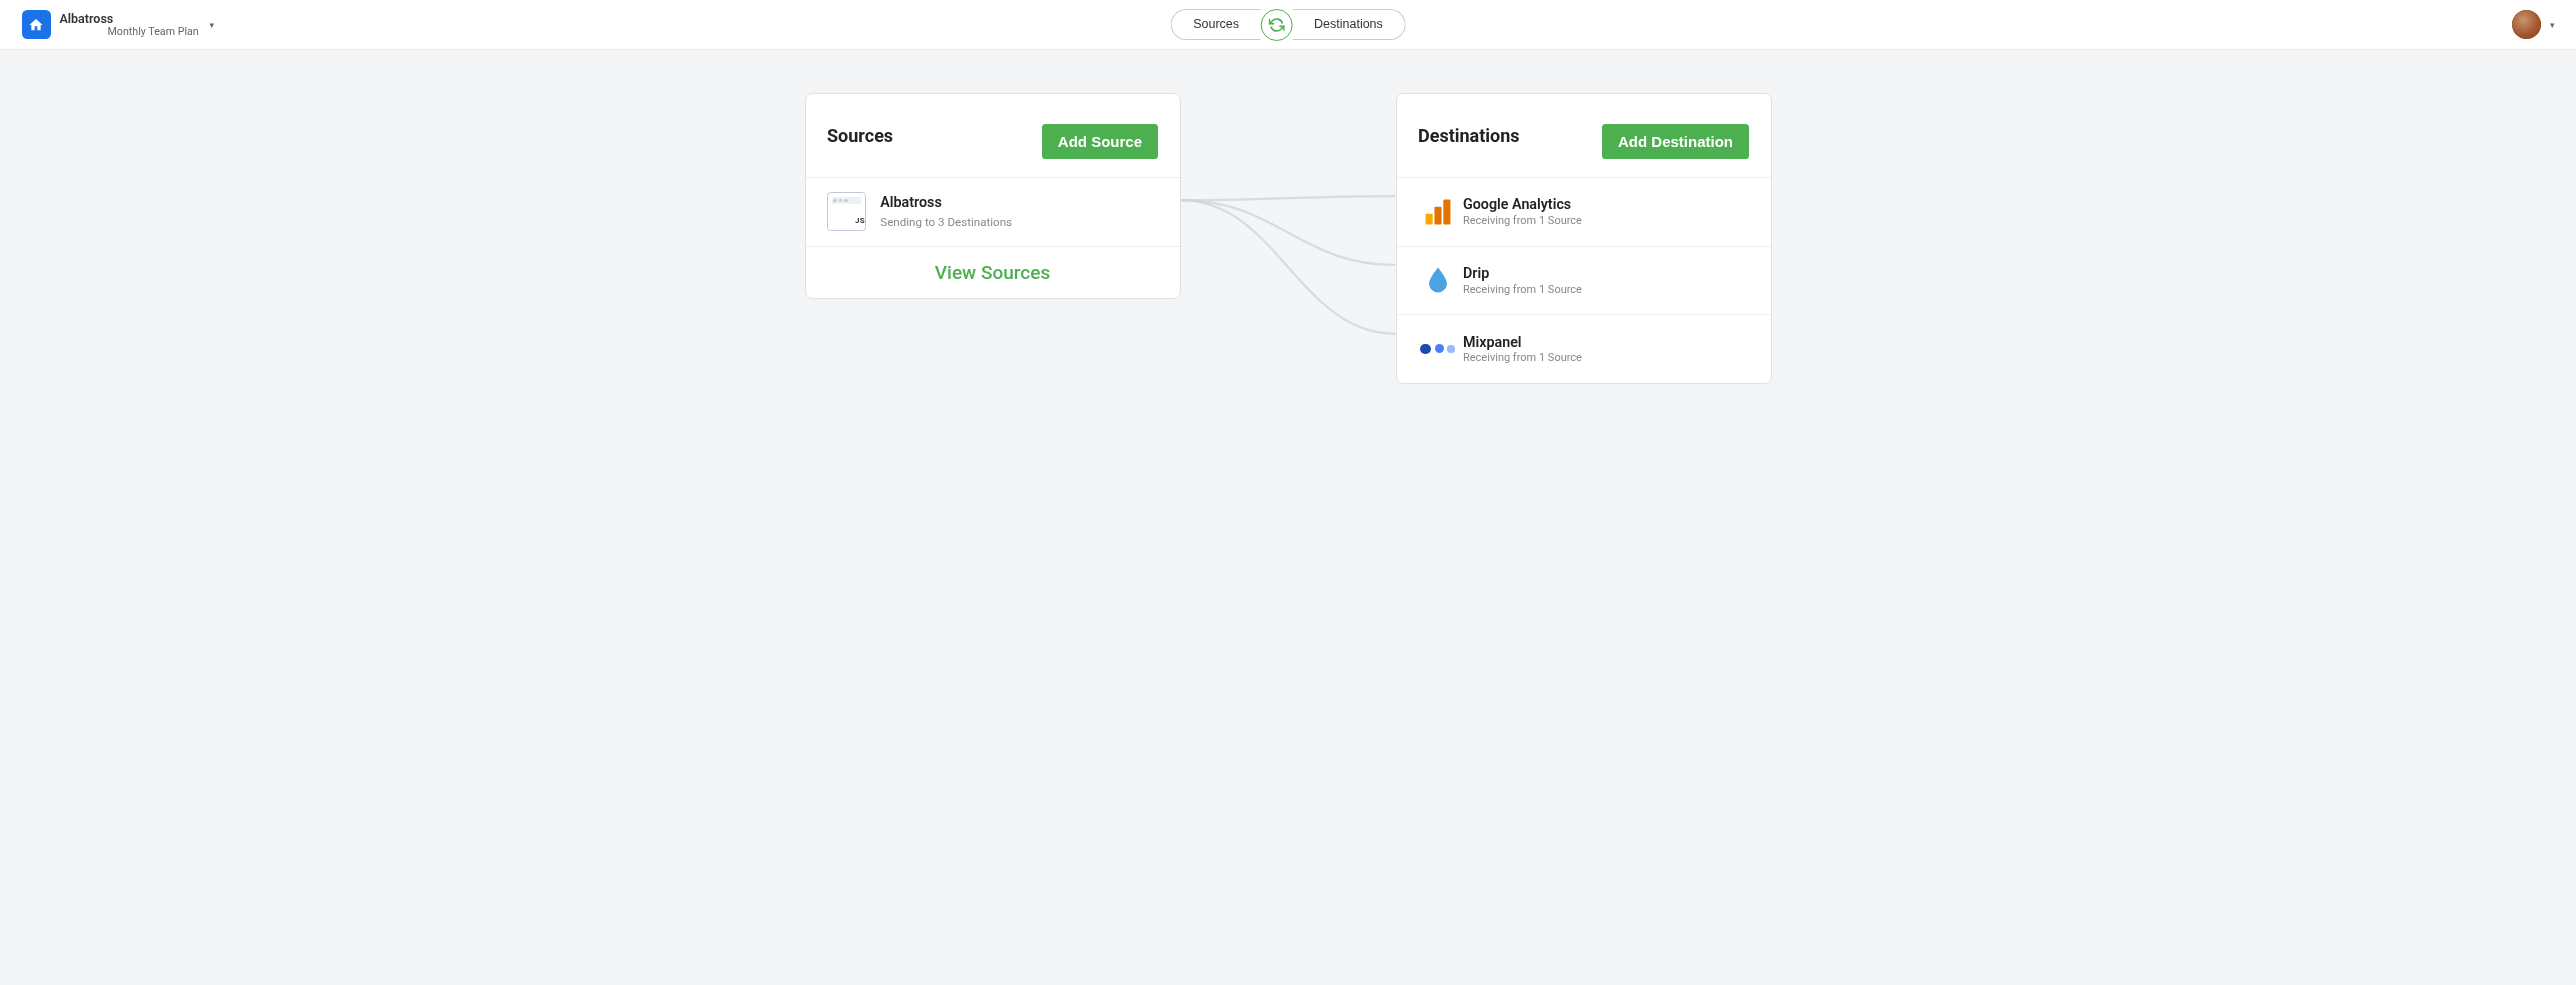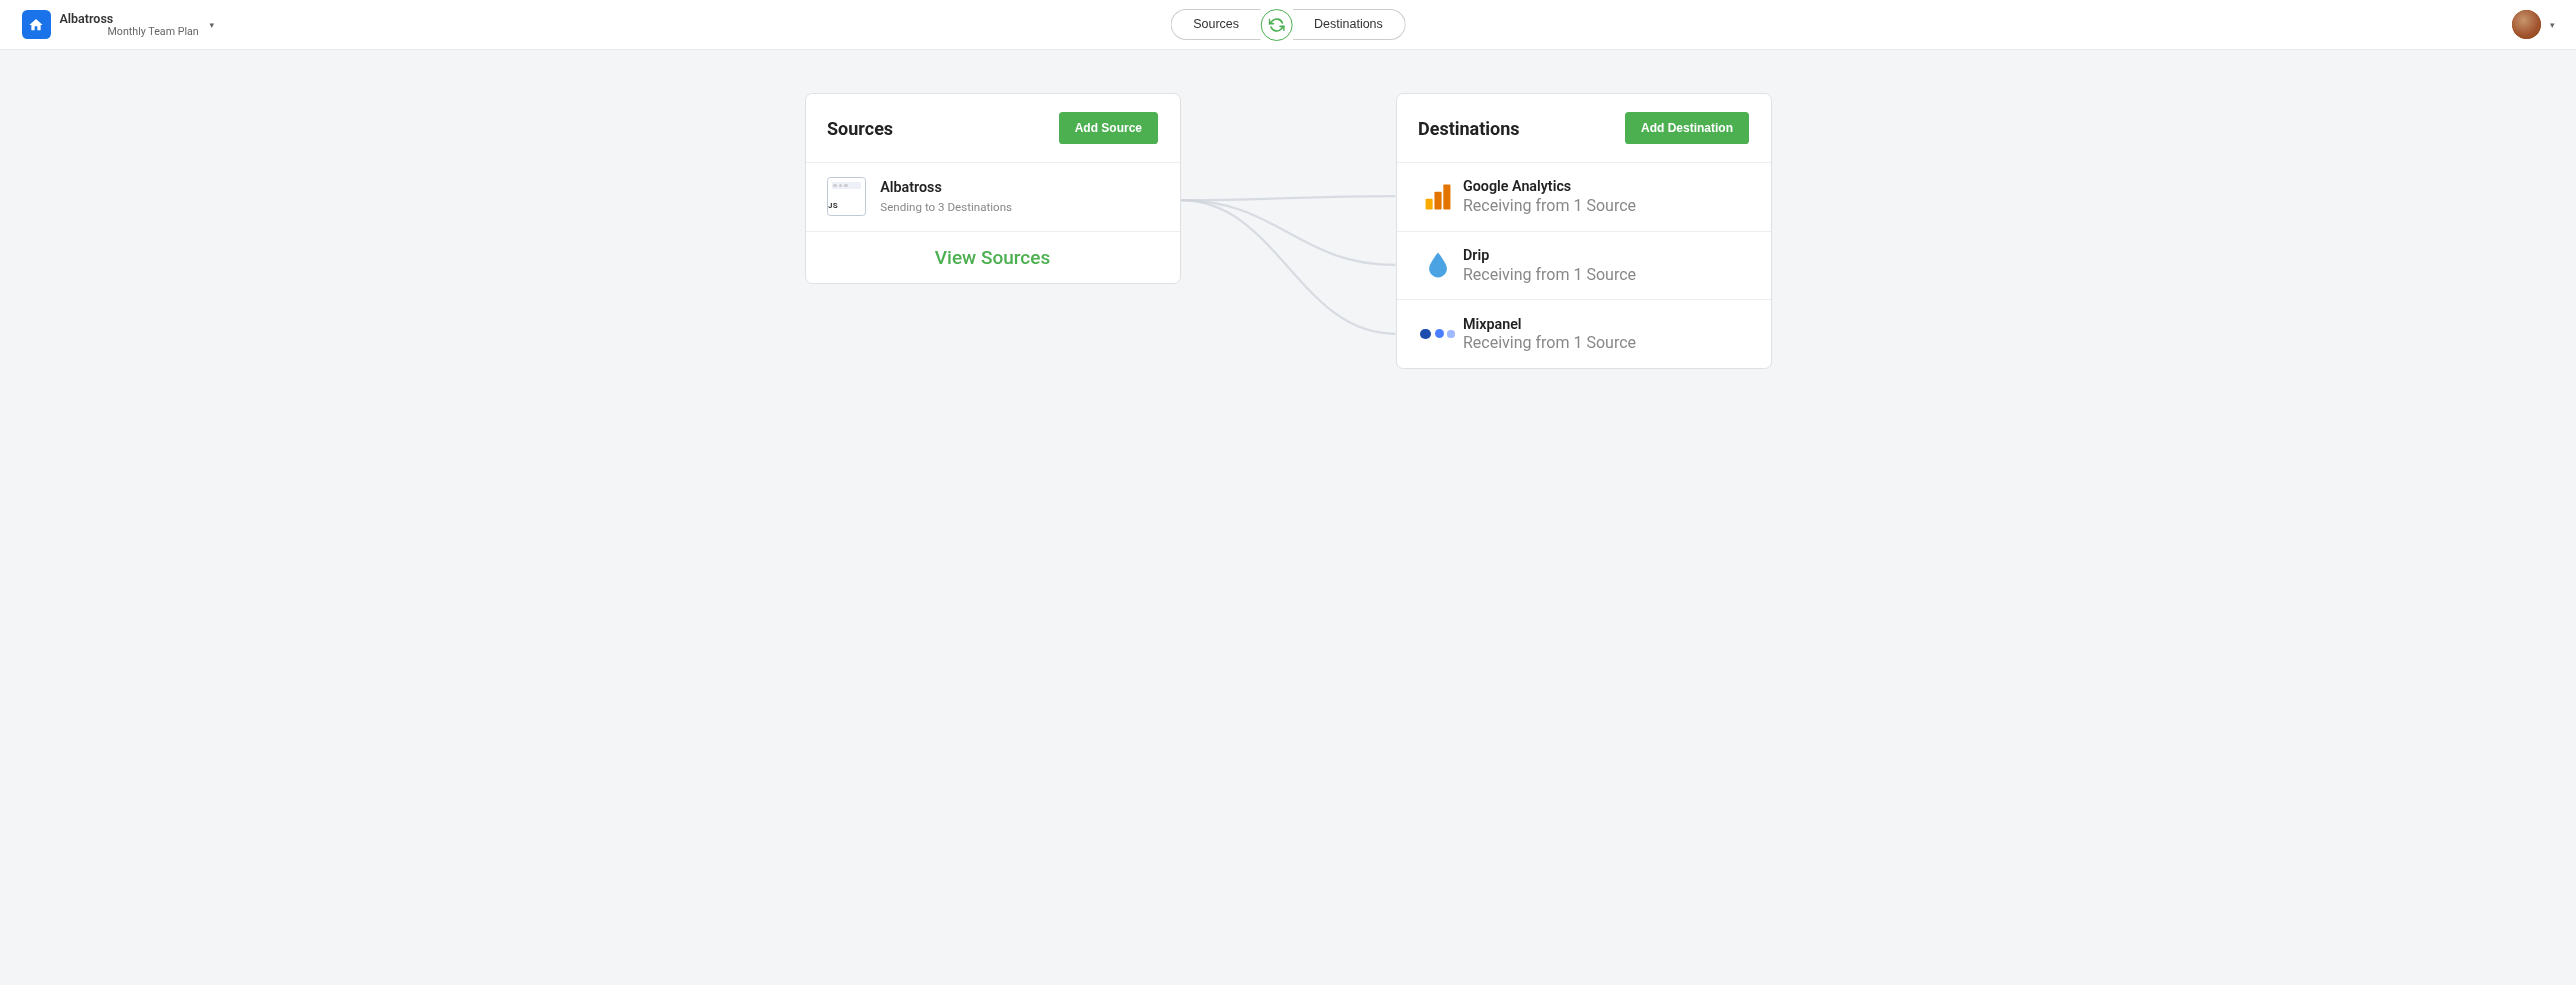--- a/index.html
+++ b/index.html
@@ -198,23 +198,24 @@
       font-weight: 700;
       color: #222;
     }
 
     .add-btn {
       background: #4CAF50;
       color: white;
       border: none;
       border-radius: 3.6px;
       padding: 9px 16px;
-      font-size: 12px;
+      font-size: 15px;
       font-weight: 600;
       cursor: pointer;
+      margin-top: 12px;
     }
 
     
     .source-item {
       border-top: 0.9px solid #eee;
       padding: 14.3px 21.5px;
       display: flex;
       align-items: center;
       gap: 14.3px;
     }
@@ -278,21 +279,21 @@
       flex-shrink: 0;
     }
 
     .dest-info .dest-name {
       font-size: 14.3px;
       font-weight: 600;
       color: #222;
     }
 
     .dest-info .dest-desc {
-      font-size: 16px;
+      font-size: 11px;
       color: #888;
       margin-top: 1.8px;
     }
 
     
     .mixpanel-dots {
       display: flex;
       align-items: center;
       gap: 3.6px;
     }
@@ -352,21 +353,21 @@
       <button class="add-btn">Add Source</button>
     </div>
 
     <div class="source-item">
       <div class="js-icon">
         <div style="position:absolute;top:3.6px;left:3.6px;right:3.6px;height:7.2px;background:#edf0f7;border-radius:0.9px;display:flex;align-items:center;padding:0 1.8px;gap:1.8px;">
           <div style="width:3.6px;height:3.6px;border-radius:50%;background:#ccc;"></div>
           <div style="width:3.6px;height:3.6px;border-radius:50%;background:#ccc;"></div>
           <div style="width:3.6px;height:3.6px;border-radius:50%;background:#ccc;"></div>
         </div>
-        <div style="position:absolute;bottom:4.5px;left:0;right:0;text-align:left;">
+        <div style="position:absolute;bottom:4.5px;left:0;right:0;text-align:right;">
           <span style="font-size:8px;font-weight:800;color:#444;letter-spacing:0.3px;">JS</span>
         </div>
       </div>
       <div class="source-info">
         <div class="source-name">Albatross</div>
         <div class="source-desc">Sending to 3 Destinations</div>
       </div>
     </div>
 
     <div class="view-link">

